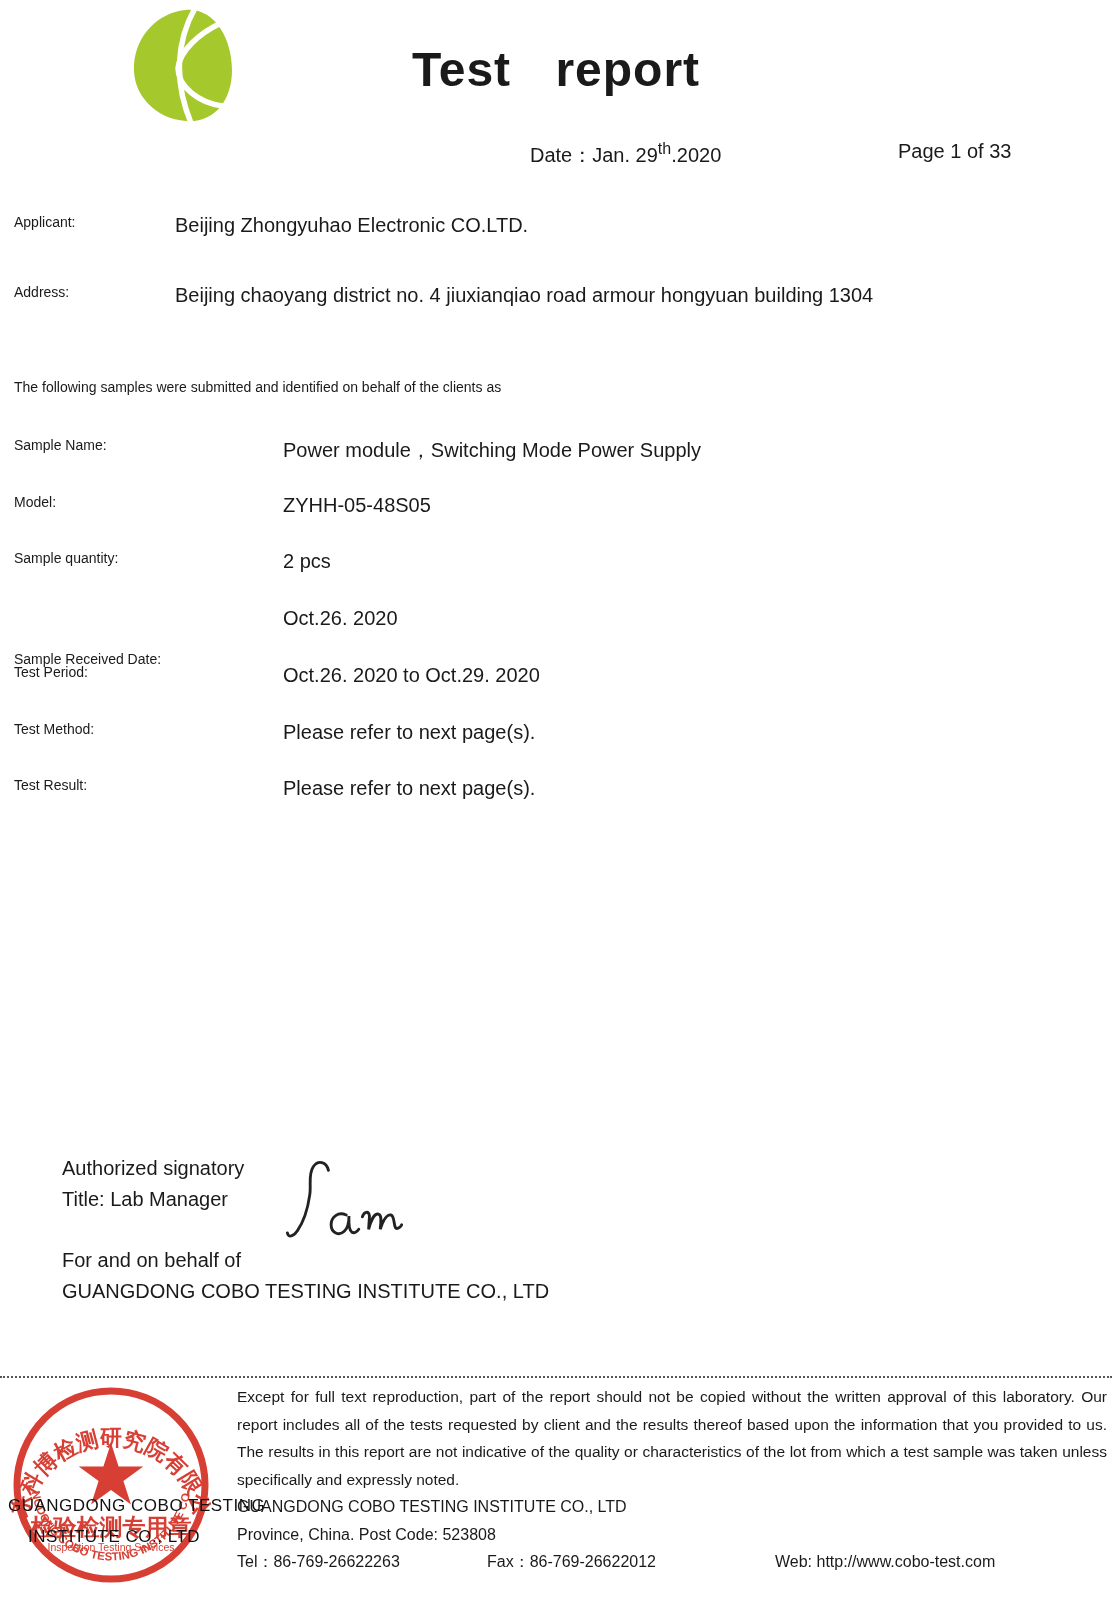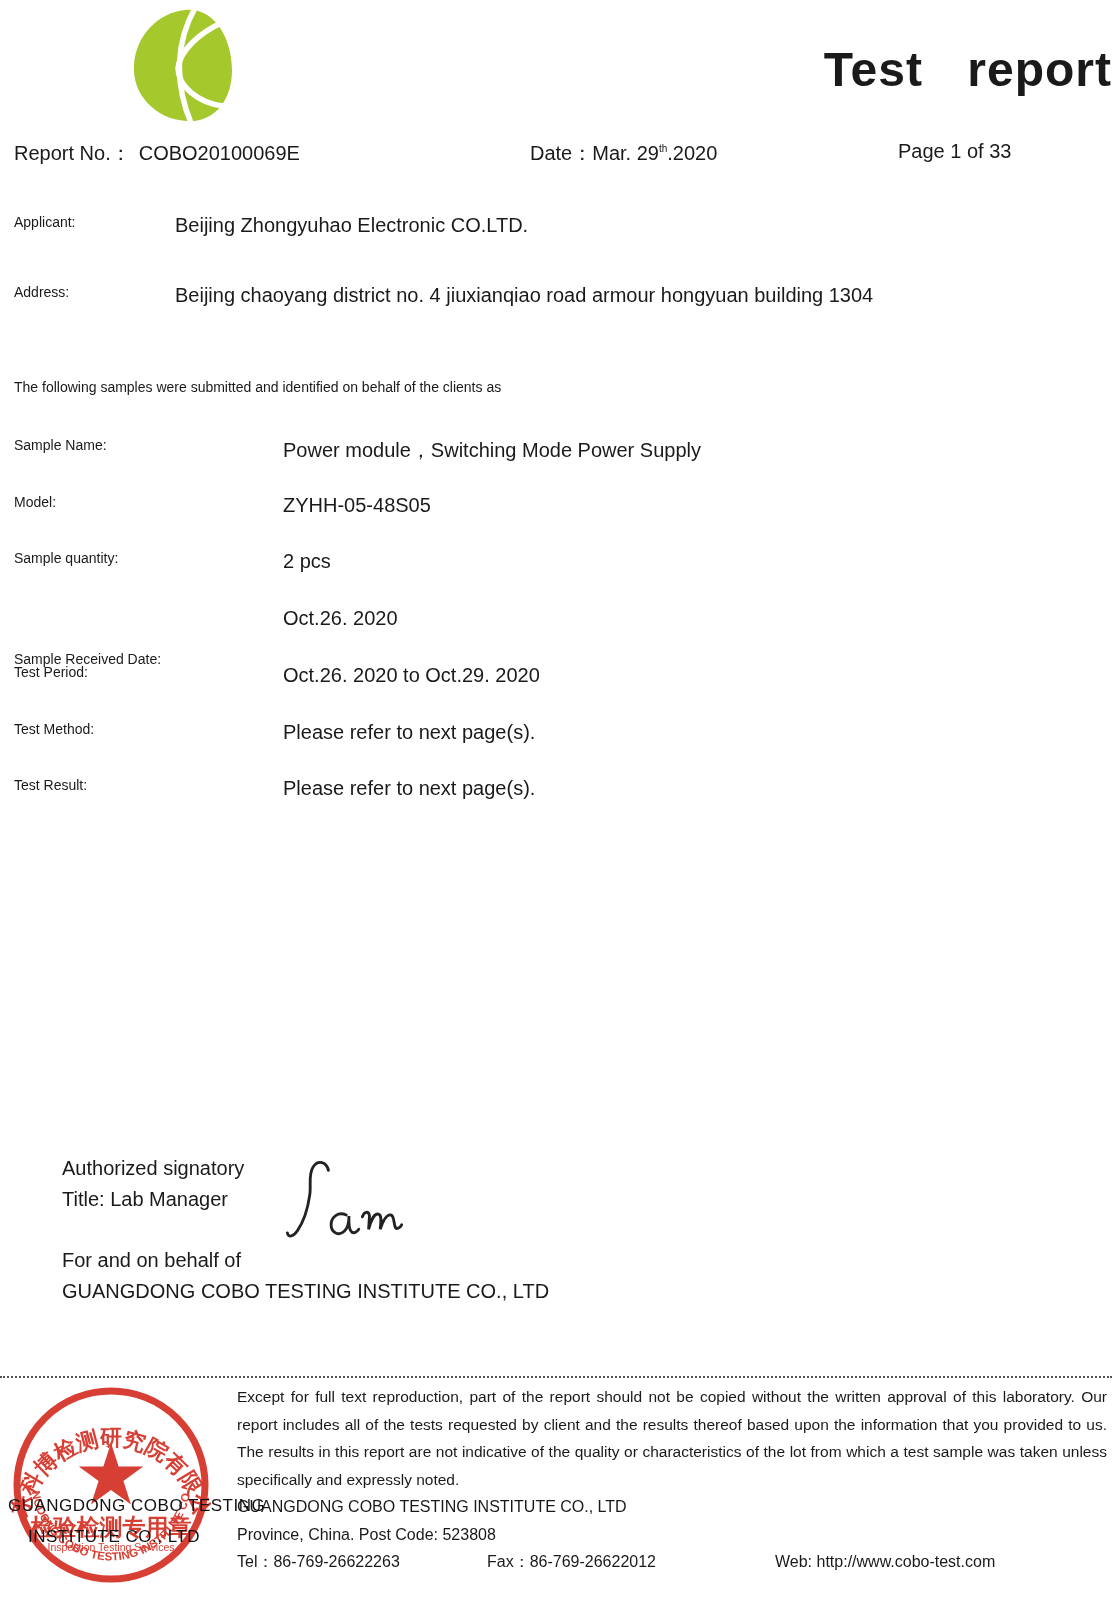--- a/index.html
+++ b/index.html
@@ -9,21 +9,21 @@
     width:1112px; height:1600px;
     margin:0 auto;
     background:#ffffff;
     font-family:"Liberation Sans", sans-serif;
     color:#1a1a1a;
     overflow:hidden;
   }
   .abs { position:absolute; }
   .doc-title {
     top:42px; left:0; width:100%;
-    text-align:right;
+    text-align:center;
     font-size:48px; font-weight:bold;
     word-spacing:30px;
     letter-spacing:1px;
   }
   .hdr { font-size:20px; top:140px; }
   .lbl { font-size:14px; left:14px; }
   .val { font-size:20px; }
   .intro { font-size:14px; left:14px; top:379px; }
   .sig-line { font-size:20px; left:14px;margin-left:48px; }
   .dotted-rule {
@@ -43,39 +43,38 @@
   .stamp-overlay-1 {
     left:8px; top:1496px; width:212px;
     text-align:center; font-size:17px; color:#111;
     letter-spacing:0.5px; white-space:nowrap;
   }
   .stamp-overlay-2 {
     left:8px; top:1527px; width:212px;
     text-align:center; font-size:17px; color:#111;
     letter-spacing:0.5px; white-space:nowrap;
   }
-  sup { font-size:10px; vertical-align:super; }
+  sup { font-size:16px; vertical-align:super; }
 </style>
 </head>
 <body>
 
 <div class="page">
 
   <div class="abs" style="left:128px; top:6px; width:110px; height:122px;">
     <svg width="110" height="122" viewBox="0 0 110 122">
       <path d="M 57 4 C 30 7 8 29 6 59 C 4 89 28 113 58 115 C 86 117 104 95 104 64 C 104 32 86 1 57 4 Z" fill="#a5c82c"></path>
       <path d="M 67 2 C 48 36 46 76 63 117" stroke="#ffffff" stroke-width="5.5" fill="none" stroke-linecap="round"></path>
       <path d="M 93 17 C 70 28 52 45 50 62 C 50 80 70 97 95 100" stroke="#ffffff" stroke-width="5.5" fill="none" stroke-linecap="round"></path>
     </svg>
   </div>
 
   <div class="abs doc-title">Test report</div>
 
-  <div class="abs hdr" style="left:14px;"><span>Report No.：</span><span style="margin-left:8px;">COBO20100069E</span></div>
-  <div class="abs hdr" style="left:530px;"><span>Date：Mar. 29</span><sup>th</sup><span>.2020</span></div>
+  <div class="abs hdr" style="left:530px;"><span>Date：Jan. 29</span><sup>th</sup><span>.2020</span></div>
   <div class="abs hdr" style="left:898px;">Page 1 of 33</div>
 
   <div class="abs lbl" style="top:214px;">Applicant:</div>
   <div class="abs val" style="left:175px; top:214px;">Beijing Zhongyuhao Electronic CO.LTD.</div>
   <div class="abs lbl" style="top:284px;">Address:</div>
   <div class="abs val" style="left:175px; top:284px;">Beijing chaoyang district no. 4 jiuxianqiao road armour hongyuan building 1304</div>
 
   <div class="abs intro">The following samples were submitted and identified on behalf of the clients as</div>
 
   <div class="abs lbl" style="top:437px;">Sample Name:</div>

